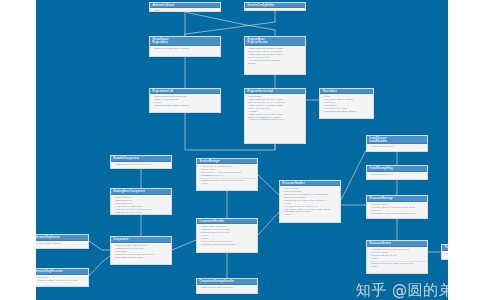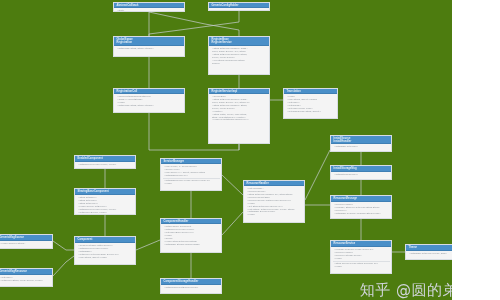--- a/index.html
+++ b/index.html
@@ -2,25 +2,26 @@
 <html><head>
 <meta charset="utf-8">
 <style>
   html, body {
     margin: 0;
     padding: 0;
     background: #ffffff;
   }
   #canvas {
     position: relative;
-    width: 452px;
+    width: 412px;
     height: 300px;
-    background: #4d7c0f;
+    background: #0369a1;
     overflow: hidden;
     font-family: "Liberation Sans", sans-serif;
+    margin-left: 36px;
   }
   #edges {
     position: absolute;
     left: 0; top: 0;
     width: 500px;
     height: 300px;
     pointer-events: none;
   }
   .uml-box {
     position: absolute;

